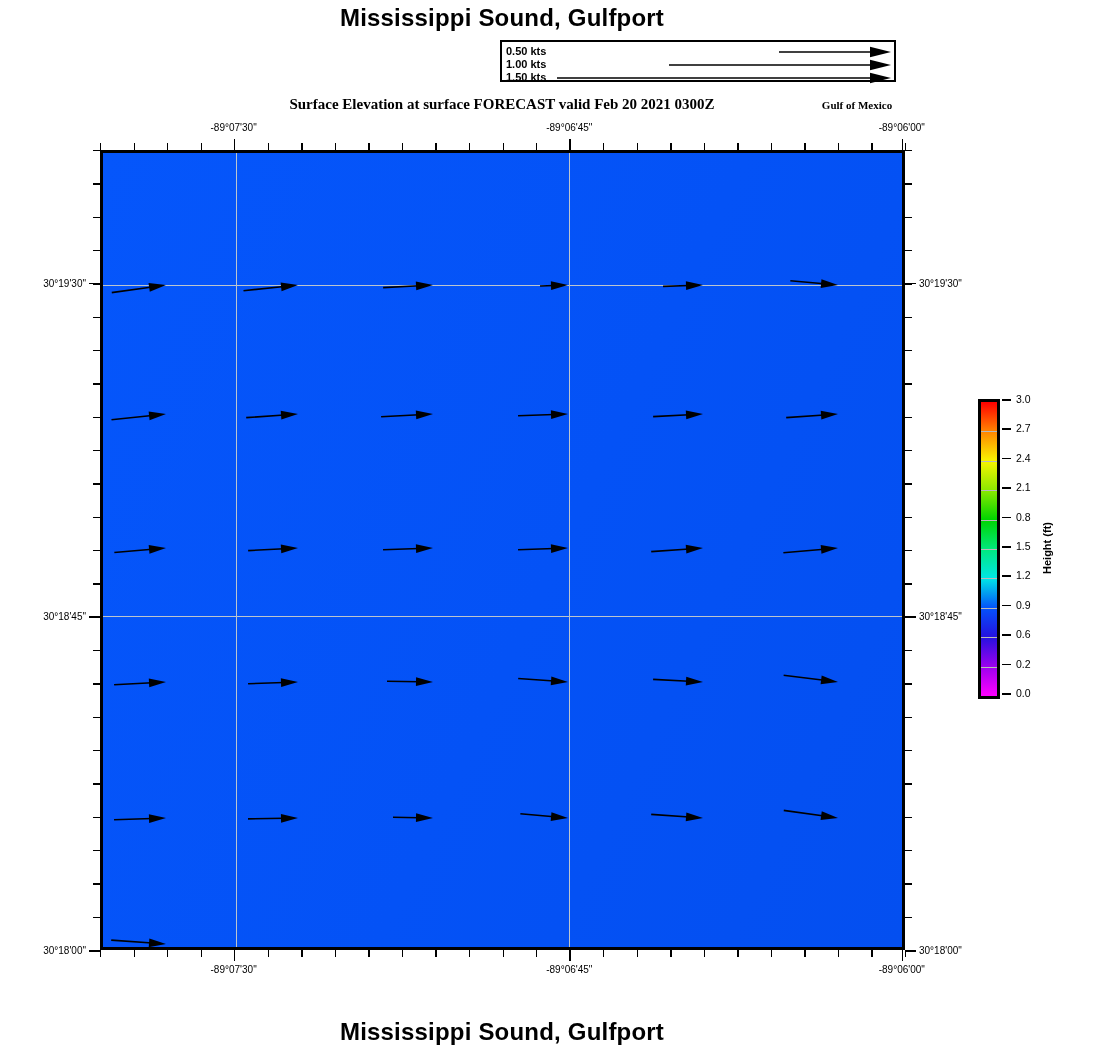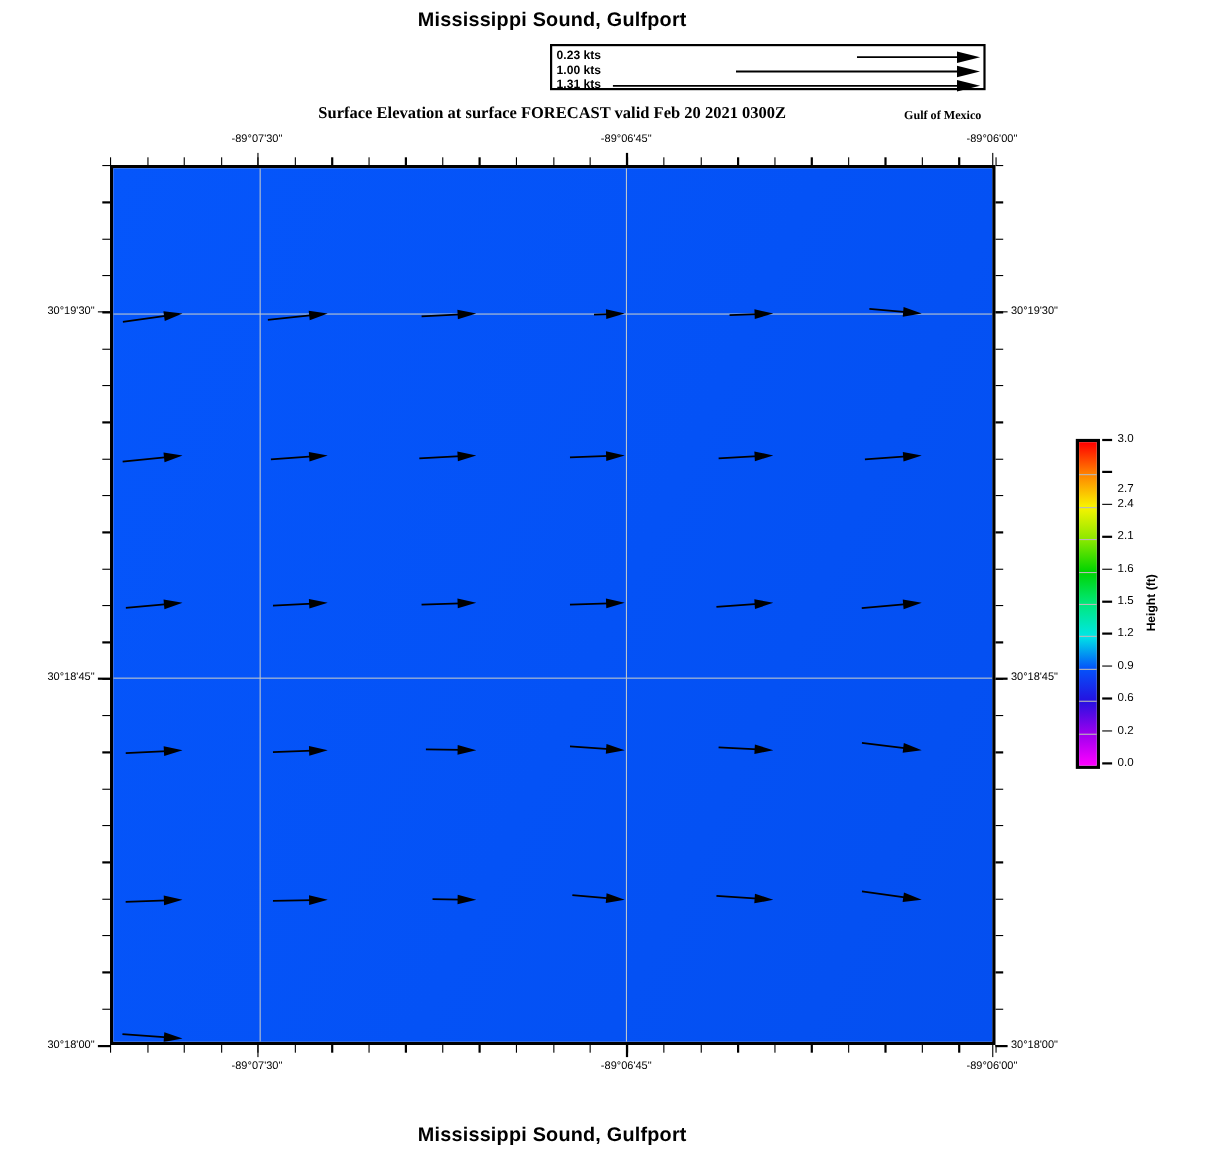--- a/index.html
+++ b/index.html
@@ -1,20 +1,20 @@
 <!DOCTYPE html>
 <html><head>
 <meta charset="utf-8">
 <style>
   html,body{margin:0;padding:0;background:#fff;}
   #canvas{position:relative;width:1100px;height:1050px;background:#fff;overflow:hidden;
           font-family:"Liberation Sans",sans-serif;color:#000;}
   .abs{position:absolute;}
   .ctr{transform:translate(-50%,-50%);}
-  #title-top,#title-bottom{font-weight:bold;font-size:18px;letter-spacing:.2px;white-space:nowrap;}
+  #title-top,#title-bottom{font-weight:bold;font-size:24px;letter-spacing:.2px;white-space:nowrap;}
   #subtitle{font-family:"Liberation Serif",serif;font-weight:bold;font-size:15px;white-space:nowrap;}
   #region-label{font-family:"Liberation Serif",serif;font-weight:bold;font-size:11px;white-space:nowrap;}
   #legend-box{left:500px;top:40px;width:396px;height:42px;border:2px solid #000;background:#fff;box-sizing:border-box;}
   .legend-row{position:absolute;left:4px;height:13px;line-height:13px;font-size:11px;font-weight:600;white-space:nowrap;}
   .legend-arrow{position:absolute;}
   #plot{left:100px;top:150px;width:805px;height:800px;border:3px solid #000;box-sizing:border-box;}
   #plot-fill{position:absolute;left:0;top:0;width:799px;height:794px;overflow:hidden;
              background:linear-gradient(115deg,#0556fb 0%,#0452f6 55%,#044ff0 100%);}
   .gridline-v{position:absolute;top:0;width:1.5px;height:100%;background:#bcc5ce;}
   .gridline-h{position:absolute;left:0;height:1.5px;width:100%;background:#bcc5ce;}
@@ -30,35 +30,35 @@
             font-size:11px;font-weight:bold;white-space:nowrap;}
 </style>
 </head>
 <body>
 
 <div id="canvas">
 
   <div id="title-top" class="abs ctr" style="left:502px;top:18px;">Mississippi Sound, Gulfport</div>
 
   <div id="legend-box" class="abs">
-      <div class="legend-row" style="top: 3px;">0.23 kts</div>
+      <div class="legend-row" style="top: 3px;">0.50 kts</div>
       <div class="legend-arrow" style="right: 3px; top: 3.5px;">
         <svg width="112" height="12" style="display: block;">
           <line x1="0" y1="6" x2="94" y2="6" stroke="#000" stroke-width="1.6"></line>
           <polygon points="91,0.7999999999999998 112,6 91,11.2" fill="#000"></polygon>
         </svg>
       </div>
       <div class="legend-row" style="top: 16px; text-align: center;">1.00 kts</div>
       <div class="legend-arrow" style="right: 3px; top: 16.5px;">
         <svg width="222" height="12" style="display: block;">
           <line x1="0" y1="6" x2="204" y2="6" stroke="#000" stroke-width="1.6"></line>
           <polygon points="201,0.7999999999999998 222,6 201,11.2" fill="#000"></polygon>
         </svg>
       </div>
-      <div class="legend-row" style="top: 29px;">1.31 kts</div>
+      <div class="legend-row" style="top: 29px;">1.50 kts</div>
       <div class="legend-arrow" style="right: 3px; top: 29.5px;">
         <svg width="334" height="12" style="display: block;">
           <line x1="0" y1="6" x2="316" y2="6" stroke="#000" stroke-width="1.6"></line>
           <polygon points="313,0.7999999999999998 334,6 313,11.2" fill="#000"></polygon>
         </svg>
       </div>
     </div>
 
   <div id="subtitle" class="abs ctr" style="left:502px;top:104px;">Surface Elevation at surface FORECAST valid Feb 20 2021 0300Z</div>
 
@@ -402,27 +402,27 @@
     <div class=" tick" style="left: 905px; top: 616.4px; width: 11px; height: 1.6px;"></div>
     <div class=" axis-label" style="right: 1014px; top: 616.4px; transform: translateY(-50%);">30°18'45"</div>
     <div class=" axis-label" style="left: 919px; top: 616.4px; transform: translateY(-50%);">30°18'45"</div>
     <div class=" tick" style="left: 89px; top: 950px; width: 11px; height: 1.6px;"></div>
     <div class=" tick" style="left: 905px; top: 950px; width: 11px; height: 1.6px;"></div>
     <div class=" axis-label" style="right: 1014px; top: 950px; transform: translateY(-50%);">30°18'00"</div>
     <div class=" axis-label" style="left: 919px; top: 950px; transform: translateY(-50%);">30°18'00"</div>
     <div class="cb-tick" style="top: 399px;"></div>
     <div class="cb-label" style="top: 399px;">3.0</div>
     <div class="cb-tick" style="top: 428.4px;"></div>
-    <div class="cb-label" style="top: 428.4px; margin-top: 16px;">2.7</div>
+    <div class="cb-label" style="top: 428.4px;">2.7</div>
     <div class="cb-tick" style="top: 457.8px;"></div>
     <div class="cb-label" style="top: 457.8px;">2.4</div>
     <div class="cb-tick" style="top: 487.2px;"></div>
     <div class="cb-label" style="top: 487.2px;">2.1</div>
     <div class="cb-tick" style="top: 516.6px;"></div>
-    <div class="cb-label" style="top: 516.6px;">1.6</div>
+    <div class="cb-label" style="top: 516.6px;">0.8</div>
     <div class="cb-tick" style="top: 546px;"></div>
     <div class="cb-label" style="top: 546px;">1.5</div>
     <div class="cb-tick" style="top: 575.4px;"></div>
     <div class="cb-label" style="top: 575.4px;">1.2</div>
     <div class="cb-tick" style="top: 604.8px;"></div>
     <div class="cb-label" style="top: 604.8px;">0.9</div>
     <div class="cb-tick" style="top: 634.2px;"></div>
     <div class="cb-label" style="top: 634.2px;">0.6</div>
     <div class="cb-tick" style="top: 663.6px;"></div>
     <div class="cb-label" style="top: 663.6px;">0.2</div>

